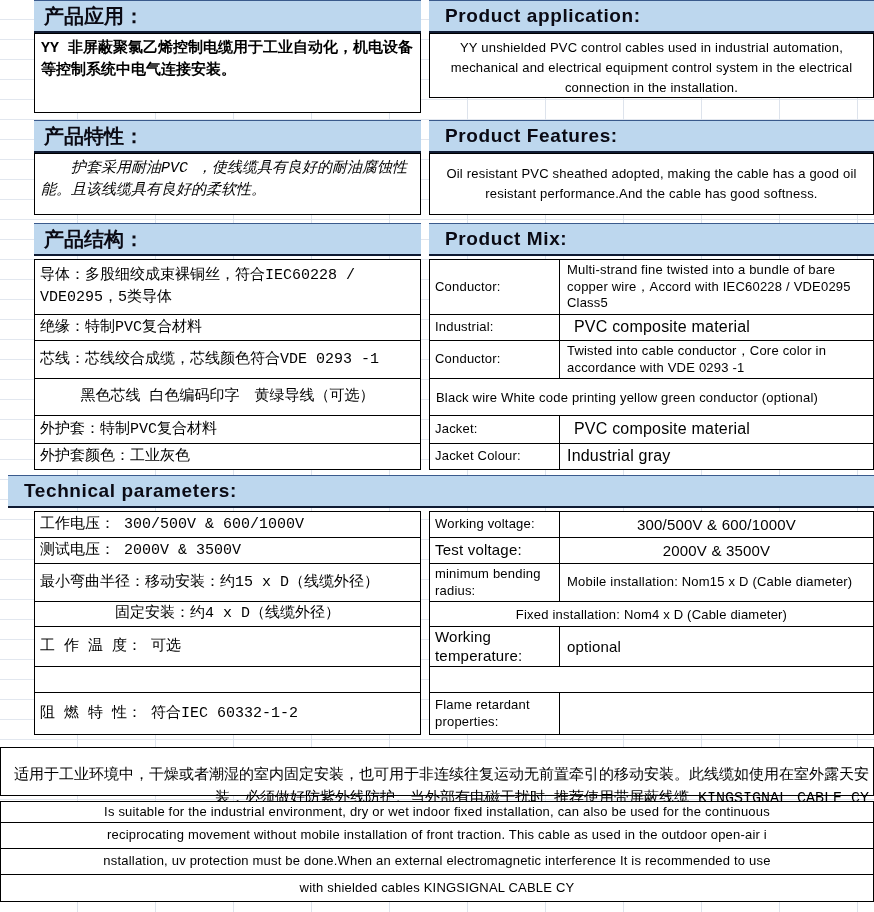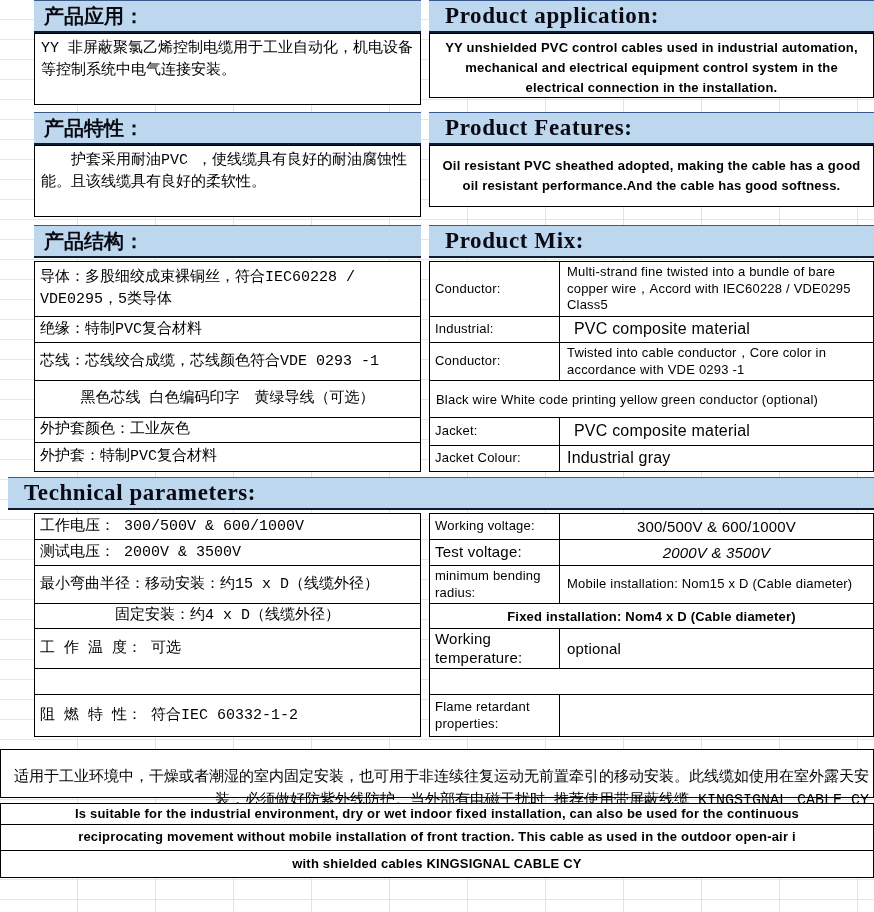--- a/index.html
+++ b/index.html
@@ -19,28 +19,28 @@
   .vgap { width:100%; }
 
   
   .hbar {
     height:33px; background:#BDD7EE;
     border-top:1px solid #3a5a8c; border-bottom:2px solid #0f1b33;
     display:flex; align-items:center; padding-left:10px;
   }
   .hbar.short { height:30px; }
   .zh-title { font-family:"Liberation Serif", serif; font-weight:bold; font-size:20px; color:#0a0a14; }
-  .en-title { font-family:Liberation Serif, serif; font-weight:600; font-size:23px; letter-spacing:0.6px; color:#0a0a14; padding-left:6px; }
+  .en-title { font-family:Liberation Sans, sans-serif; font-weight:600; font-size:19px; letter-spacing:0.6px; color:#0a0a14; padding-left:6px; }
   .mono-title { font-family:"Liberation Mono","DejaVu Sans Mono",monospace; font-weight:bold; font-size:19px; color:#0a0a14; }
 
   
   .box { background:#fff; border:1px solid #000; }
   .zh-text { font-family:"Liberation Mono","DejaVu Sans Mono",monospace; font-size:15px; line-height:1.45; }
   .en-text { font-size:13px; line-height:1.55; letter-spacing:0.2px; }
-  .center { text-align:center;font-weight:bold; }
+  .center { text-align:center; }
   .body-pad { padding:4px 6px; }
   .indent2 { text-indent:2em; }
 
   
   .tbl { background:#fff; border:1px solid #000; display:flex; flex-direction:column; }
   .tr { border-bottom:1px solid #000; display:flex; align-items:center; background:#fff; }
   .tr:last-child { border-bottom:none; }
   .tr .lbl { width:130px; flex:0 0 130px; align-self:stretch; border-right:1px solid #000;
              display:flex; align-items:center; padding:2px 5px; font-size:13px; line-height:1.25; letter-spacing:0.2px; }
   .tr .val { flex:1; padding:2px 7px; font-size:13px; line-height:1.3; letter-spacing:0.2px; }
@@ -62,38 +62,38 @@
 </head>
 <body>
 
 <div class="page">
 
   <div class="two">
     <div class="lcol">
       <div class="hbar">
         <span class="zh-title">产品应用：</span>
       </div>
-      <div class="box zh-text body-pad" style="height:72px;">YY 非屏蔽聚氯乙烯控制电缆用于工业自动化，机电设备等控制系统中电气连接安装。</div>
+      <div class="box zh-text body-pad" style="height:80px;font-weight:bold;">YY 非屏蔽聚氯乙烯控制电缆用于工业自动化，机电设备等控制系统中电气连接安装。</div>
     </div>
     <div class="gapcol"></div>
     <div class="rcol">
       <div class="hbar">
         <span class="en-title">Product application:</span>
       </div>
       <div class="box en-text center body-pad" style="height:65px;">YY unshielded PVC control cables used in industrial automation, mechanical and electrical equipment control system in the electrical connection in the installation.</div>
     </div>
   </div>
   <div class="vgap g7"></div>
 
   <div class="two">
     <div class="lcol">
       <div class="hbar">
         <span class="zh-title">产品特性：</span>
       </div>
-      <div class="box zh-text body-pad indent2" style="height:72px;">护套采用耐油PVC ，使线缆具有良好的耐油腐蚀性能。且该线缆具有良好的柔软性。</div>
+      <div class="box zh-text body-pad indent2" style="height:62px;font-style:italic;">护套采用耐油PVC ，使线缆具有良好的耐油腐蚀性能。且该线缆具有良好的柔软性。</div>
     </div>
     <div class="gapcol"></div>
     <div class="rcol">
       <div class="hbar">
         <span class="en-title">Product Features:</span>
       </div>
       <div class="box en-text center" style="height:62px; padding:10px 8px 4px;">Oil resistant PVC sheathed adopted, making the cable has a good oil resistant performance.And the cable has good softness.</div>
     </div>
   </div>
   <div class="vgap g8"></div>
@@ -112,22 +112,22 @@
     </div>
   </div>
   <div class="vgap" style="height:3px;"></div>
   <div class="two">
     <div class="lcol">
       <div class="tbl">
         <div class="tr zh zh-text mh0">导体：多股细绞成束裸铜丝，符合IEC60228 / VDE0295，5类导体</div>
         <div class="tr zh zh-text mh1">绝缘：特制PVC复合材料</div>
         <div class="tr zh zh-text mh2">芯线：芯线绞合成缆，芯线颜色符合VDE 0293  -1</div>
         <div class="tr zh zh-text c mh3">黑色芯线 白色编码印字　黄绿导线（可选）</div>
+        <div class="tr zh zh-text mh4">外护套：特制PVC复合材料</div>
         <div class="tr zh zh-text mh5">外护套颜色：工业灰色</div>
-        <div class="tr zh zh-text mh4">外护套：特制PVC复合材料</div>
       </div>
     </div>
     <div class="gapcol"></div>
     <div class="rcol">
       <div class="tbl">
         <div class="tr mh0">
           <div class="lbl">Conductor:</div>
           <div class="val">Multi-strand fine twisted into a bundle of bare copper wire，Accord with IEC60228 / VDE0295 Class5</div>
         </div>
         <div class="tr mh1">
@@ -177,21 +177,21 @@
     </div>
     <div class="gapcol"></div>
     <div class="rcol">
       <div class="tbl">
         <div class="tr th0">
           <div class="lbl">Working voltage:</div>
           <div class="val c" style="font-size:15px;">300/500V &amp;  600/1000V</div>
         </div>
         <div class="tr th1">
           <div class="lbl" style="font-size:15px;">Test voltage:</div>
-          <div class="val c" style="font-size:15px;font-style:italic;">2000V &amp; 3500V</div>
+          <div class="val c" style="font-size:15px;">2000V &amp; 3500V</div>
         </div>
         <div class="tr th2">
           <div class="lbl">minimum bending radius:</div>
           <div class="val">Mobile installation:  Nom15 x D (Cable diameter)</div>
         </div>
         <div class="tr th3">
           <div class="full center">Fixed installation:  Nom4 x D (Cable diameter)</div>
         </div>
         <div class="tr th4">
           <div class="lbl" style="font-size:15px;">Working temperature:</div>
@@ -210,18 +210,21 @@
 
   <div class="box zh-text" style="height:49px; padding:17px 4px; line-height:1.5;text-align:right;">适用于工业环境中，干燥或者潮湿的室内固定安装，也可用于非连续往复运动无前置牵引的移动安装。此线缆如使用在室外露天安装，必须做好防紫外线防护。当外部有电磁干扰时 推荐使用带屏蔽线缆 KINGSIGNAL CABLE CY</div>
   <div class="vgap g5"></div>
   <div class="tbl">
     <div class="tr eh0" style="justify-content:center;">
       <div class="full center en-text">Is suitable for the industrial environment, dry or wet indoor fixed installation, can also be used for the continuous</div>
     </div>
     <div class="tr eh1" style="justify-content:center;">
       <div class="full center en-text">reciprocating movement  without mobile installation of front traction.  This cable as used in the outdoor open-air i</div>
     </div>
+    <div class="tr eh2" style="justify-content:center;">
+      <div class="full center en-text">nstallation, uv protection must be done.When an external electromagnetic interference It is recommended to use</div>
+    </div>
     <div class="tr eh3" style="justify-content:center;">
       <div class="full center en-text">with shielded cables  KINGSIGNAL  CABLE  CY</div>
     </div>
   </div>
 
 </div>
 
 </body></html>

